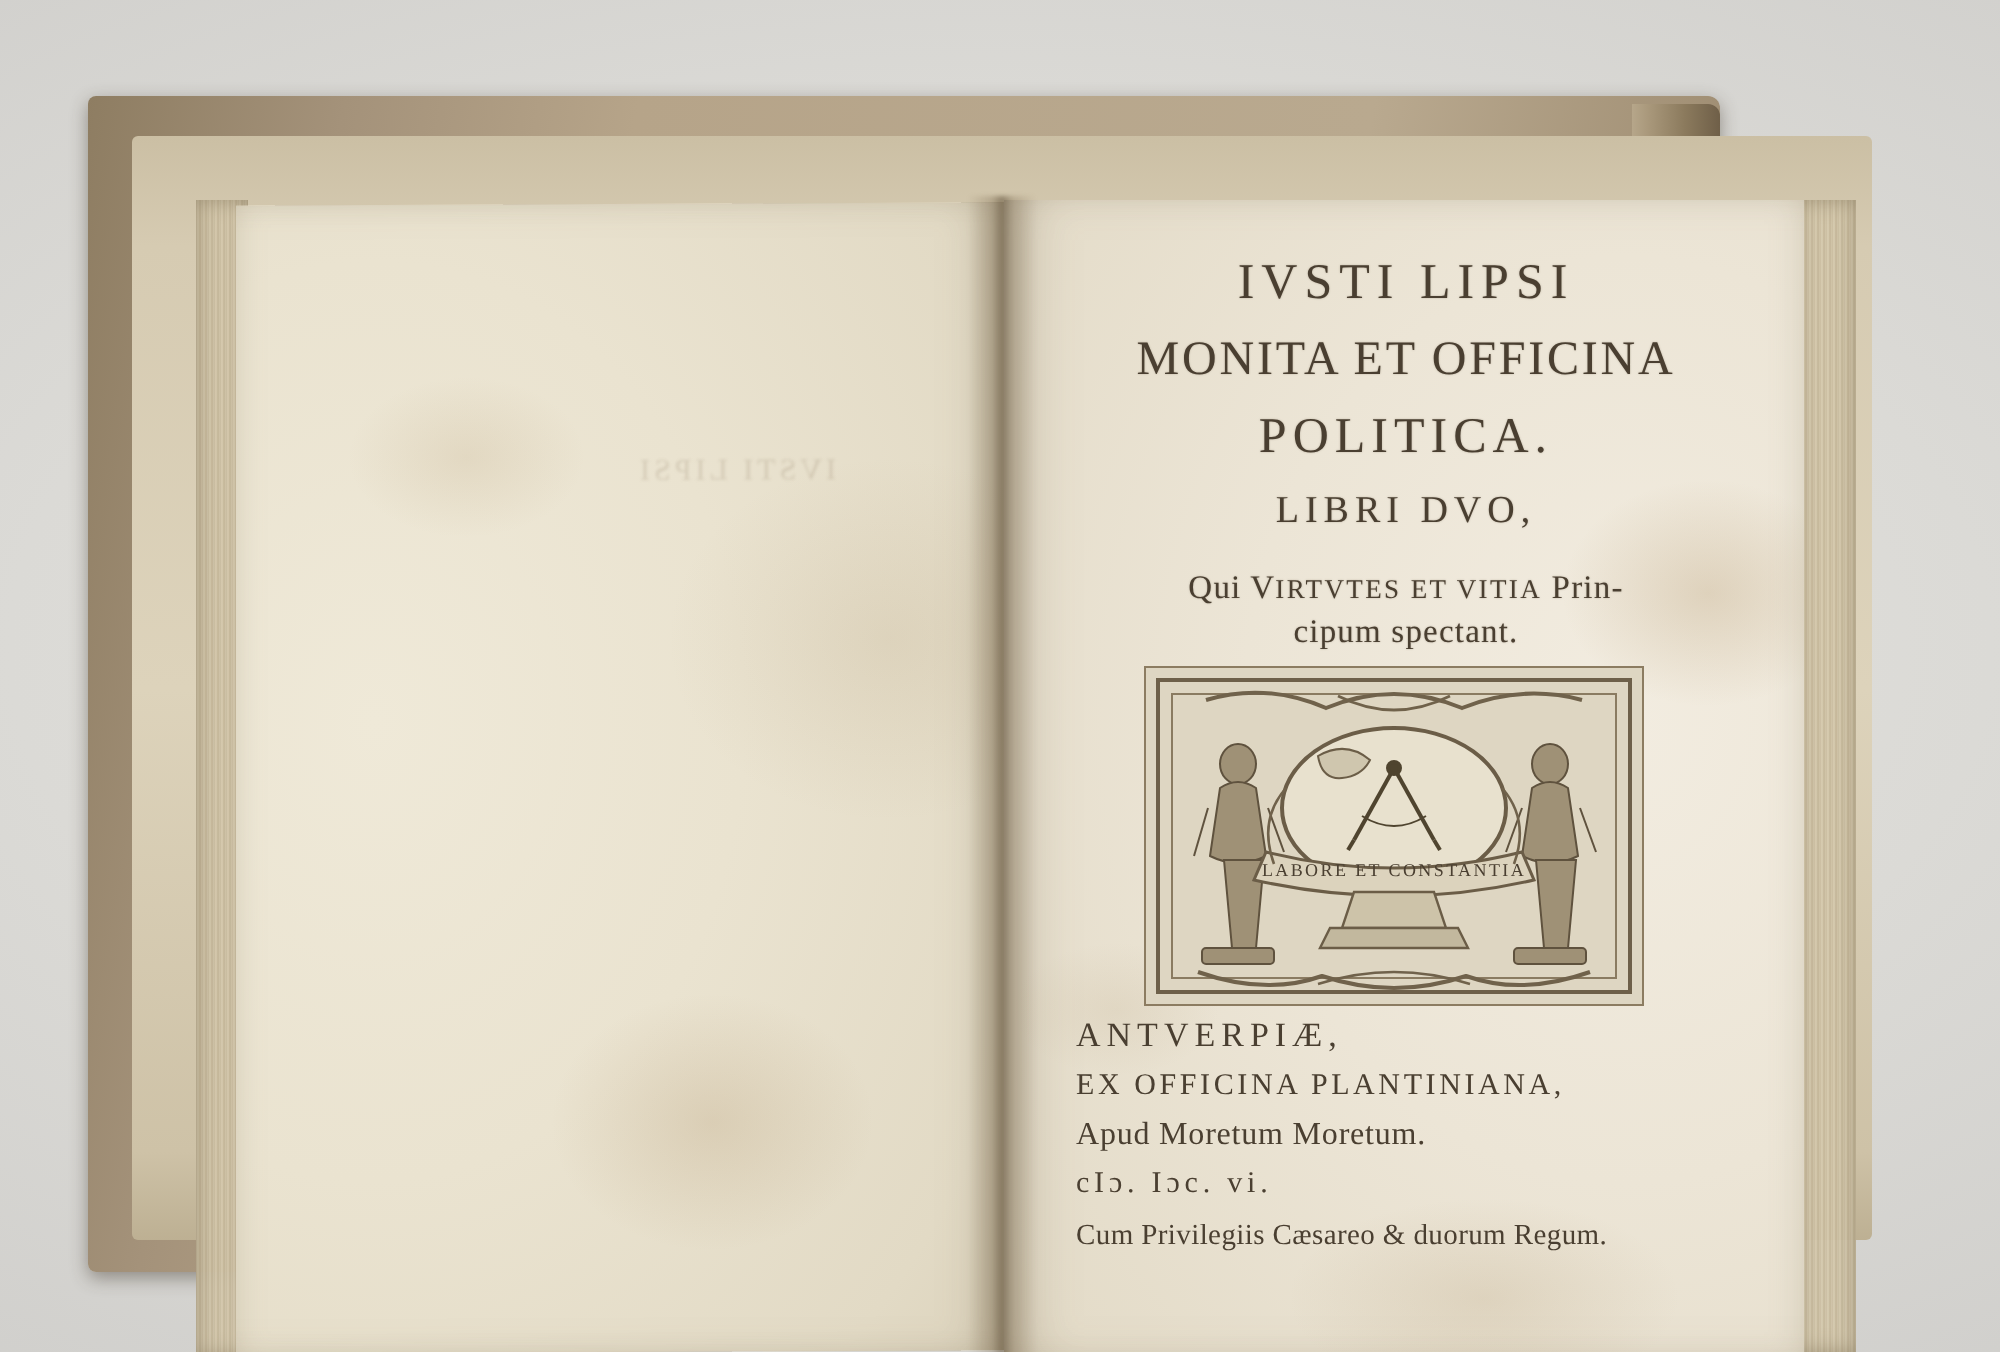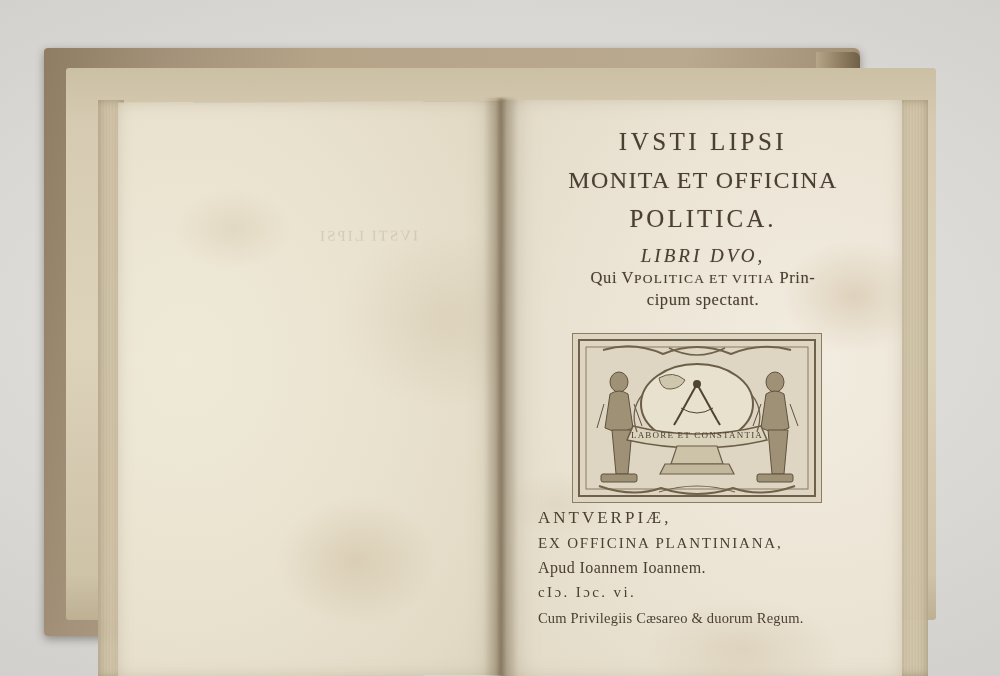--- a/index.html
+++ b/index.html
@@ -179,21 +179,21 @@
   .line2 {
     font-size: 24px; letter-spacing: 1.4px;
     margin-bottom: 11px;
   }
   .line3 {
     font-size: 25px; letter-spacing: 3px;
     margin-bottom: 12px;
   }
   .line4 {
     font-size: 19px; letter-spacing: 3px;
-    font-style: italic;
+    margin-bottom: 16px;
   }
   .line5 {
     font-size: 16.5px; letter-spacing: .6px;
     line-height: 1.32;
     font-style: normal;
   }
   .line5 .sm { font-size: 13.5px; letter-spacing: 1.2px; }
 
   
   .device {
@@ -260,21 +260,21 @@
     <div class="page-right"></div>
 
     <div class="gutter"></div>
 
     <div class="title-content">
       <div class="line1 tl">IVSTI LIPSI</div>
       <div class="line2 tl">MONITA ET OFFICINA</div>
       <div class="line3 tl">POLITICA.</div>
       <div class="line4 tl">LIBRI DVO,</div>
       <div class="line5">
-        <span>Qui V</span><span class="sm">POLITICA</span><span class="sm"> ET V</span><span class="sm">ITIA</span><span> Prin-</span><br>
+        <span>Qui V</span><span class="sm">IRTVTES</span><span class="sm"> ET V</span><span class="sm">ITIA</span><span> Prin-</span><br>
         <span>cipum spectant.</span>
       </div>
     </div>
 
     <div class="device">
       <svg width="248" height="168" viewBox="0 0 248 168">
         <rect x="0" y="0" width="248" height="168" fill="#ded6c2"></rect>
 
         <rect x="6" y="6" width="236" height="156" fill="none" stroke="#6e6049" stroke-width="2"></rect>
         <rect x="13" y="13" width="222" height="142" fill="none" stroke="#8a7b61" stroke-width="1"></rect>
@@ -323,19 +323,19 @@
         <path d="M92 130 h64 l5 10 h-74 z" fill="#c2b89e" stroke="#6b5d47" stroke-width="1.2"></path>
 
         <path d="M70 60 q-14 16 -6 38" fill="none" stroke="#70624b" stroke-width="1.3"></path>
         <path d="M178 60 q14 16 6 38" fill="none" stroke="#70624b" stroke-width="1.3"></path>
       </svg>
     </div>
 
     <div class="imprint">
       <div class="imp1">ANTVERPIÆ,</div>
       <div class="imp2">EX OFFICINA PLANTINIANA,</div>
-      <div class="imp3">Apud Ioannem Ioannem.</div>
+      <div class="imp3">Apud Moretum Moretum.</div>
       <div class="imp4">cIɔ. Iɔc. vi.</div>
       <div class="imp5">Cum Privilegiis Cæsareo &amp; duorum Regum.</div>
     </div>
 
   </div>
 </div>
 
 </body></html>

